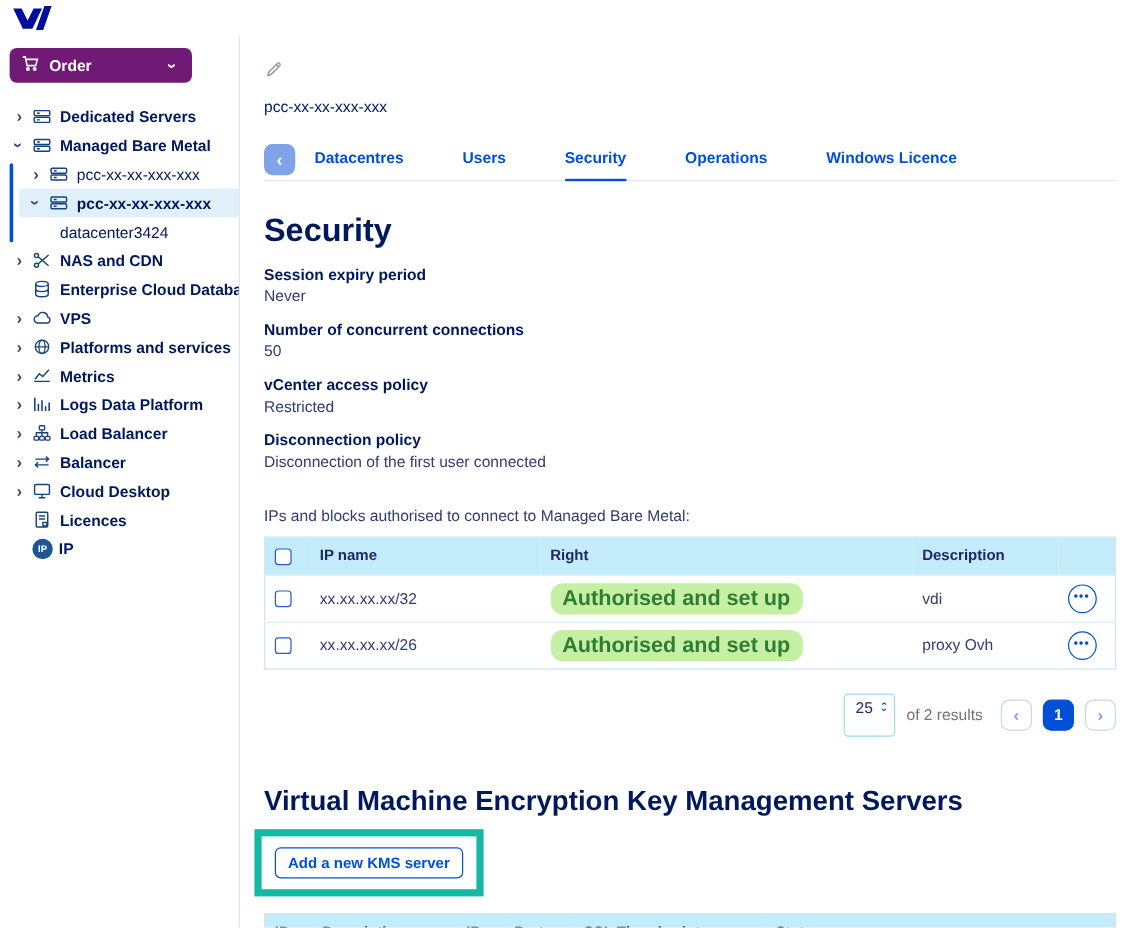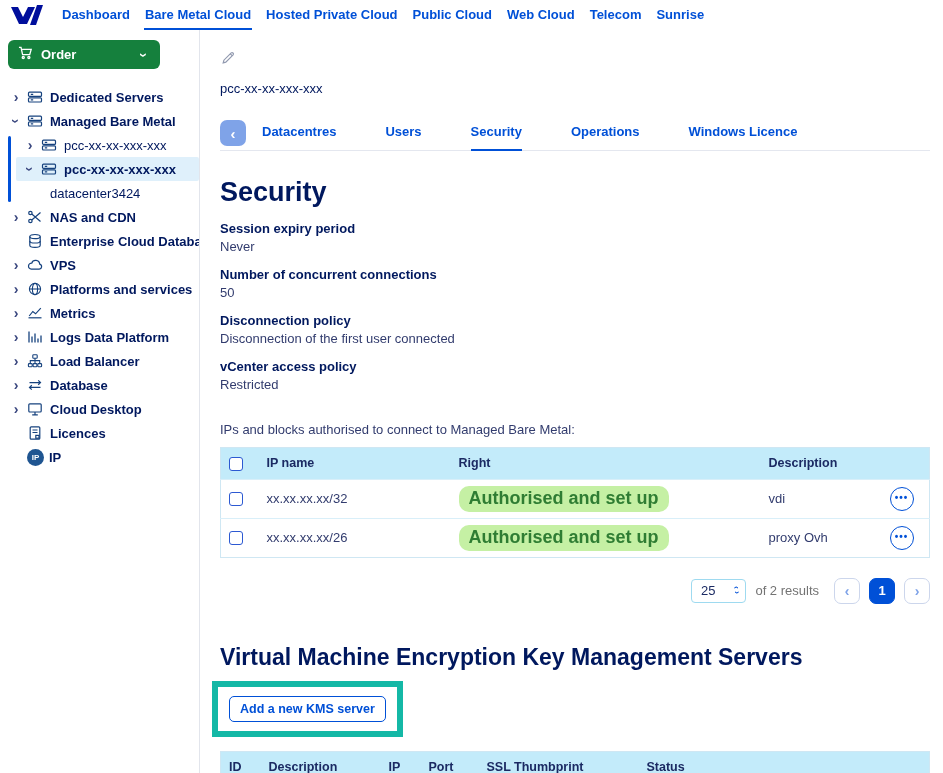--- a/index.html
+++ b/index.html
@@ -15,21 +15,21 @@
   .navlink {
     background:none; border:none; padding:0 1px; cursor:pointer;
     font-family:inherit; font-size:13px; font-weight:700; color:#0050d7;
     border-bottom:2px solid transparent;
   }
   .navlink.active { border-bottom-color:#0050d7; }
   
   .shell { display:flex; height:743px; }
   .sidebar { width:200px; flex:none; border-right:1px solid #e2e5ec; padding-top:10px; overflow:hidden; }
   .order-btn {
-    margin:0 0 16px 8px; width:152px; height:29px; background:#15803d; border:none;
+    margin:0 0 16px 8px; width:152px; height:29px; background:#701a75; border:none;
     border-radius:6px; color:#fff; display:flex; align-items:center; gap:8px;
     font-family:inherit; font-weight:700; font-size:13px; padding:0 10px; cursor:pointer;
   }
   .order-btn .spacer { flex:1; }
   .chev {
     display:inline-flex; justify-content:center; align-items:center;
     width:12px; font-size:14px; font-weight:700; color:#3a477f; line-height:1; flex:none;
   }
   .chev.down { transform:rotate(90deg); }
   .chev.white { color:#fff; }
@@ -73,21 +73,21 @@
   .datatable th { background:#c3ebfa; text-align:left; font-size:12.5px; color:#1b2a63; padding:8px; font-weight:700; }
   .datatable td { font-size:13px; color:#323c6e; padding:6px 8px; border-top:1px solid #d9eff9; }
   .cb { display:inline-block; width:14px; height:14px; border:1.5px solid #2c59d2; border-radius:3px; background:#fff; vertical-align:middle; cursor:pointer; }
   .badge { display:inline-block; background:#c5f0a4; color:#2f7d33; font-weight:700; font-size:18px; padding:2px 10px 3px; border-radius:10px; }
   .dots-btn {
     width:24px; height:24px; border-radius:50%; border:1.5px solid #0050d7; background:#fff; color:#0050d7;
     cursor:pointer; display:grid; place-items:center; padding:0;
   }
   .dots-btn span { font-size:10px; letter-spacing:1px; font-weight:700; line-height:0; margin-top:-2px; }
   .pager { display:flex; justify-content:flex-end; align-items:center; gap:9px; margin-top:20px; }
-  .page-size { display:flex; align-items:center; gap:20px; border:1px solid #9edaf0; border-radius:4px; padding:3px 7px 4px 9px; font-size:13px; color:#1b2a63; cursor:pointer; background:#fff; font-family:inherit; }
+  .page-size { display:flex; align-items:center; gap:8px; border:1px solid #9edaf0; border-radius:4px; padding:3px 7px 16px 9px; font-size:13px; color:#1b2a63; cursor:pointer; background:#fff; font-family:inherit; }
   .stepper { display:flex; flex-direction:column; color:#0050d7; font-size:9px; font-weight:700; line-height:5px; }
   .stepper .s { transform-origin:center; }
   .results { font-size:13px; color:#737373; margin-right:6px; }
   .pgbtn {
     width:26px; height:26px; border:1px solid #ccd6ec; border-radius:7px; background:#fff; color:#7fa3e8;
     font-size:14px; font-weight:700; cursor:pointer; display:grid; place-items:center; font-family:inherit; line-height:1;
   }
   .pgbtn.current { background:#0050d7; color:#fff; border-color:#0050d7; font-size:13px; }
   h2 { font-size:23px; margin:40px 0 0; font-weight:700; color:#00185e; }
   .annotation-box { display:inline-block; border:6px solid #14b8a6; margin:10px 0 0 -8px; padding:9px 11px; }
@@ -97,29 +97,20 @@
 </head>
 <body>
 
 <header class="topnav">
   <div class="logo">
     <svg width="34" height="22" viewBox="0 0 34 22">
       <polygon points="1,3 8,3 13,13 18,3 25,3 17,20 9,20" fill="#000e9c"></polygon>
       <polygon points="27,1 33,1 26,21 20,21" fill="#000e9c"></polygon>
     </svg>
   </div>
-  <nav class="navlinks">
-    <button class="navlink">Dashboard</button>
-    <button class="navlink active">Bare Metal Cloud</button>
-    <button class="navlink">Hosted Private Cloud</button>
-    <button class="navlink">Public Cloud</button>
-    <button class="navlink">Web Cloud</button>
-    <button class="navlink">Telecom</button>
-    <button class="navlink">Sunrise</button>
-  </nav>
 </header>
 
 <div class="shell">
   <aside class="sidebar">
     <button class="order-btn">
       <span class="icn" style="color:#fff">
         <svg width="15" height="14" viewBox="0 0 16 15" fill="none" stroke="currentColor" stroke-width="1.4">
           <path d="M1 1.5 h2.2 l1.7 7.8 h7.6 l1.6 -5.6 H4.4"></path>
             <circle cx="5.6" cy="12.3" r="1.1"></circle>
             <circle cx="11.6" cy="12.3" r="1.1"></circle>
@@ -258,21 +249,21 @@
         <span class="lbl">Load Balancer</span>
       </div>
       <div class="trow bold">
         <span class="chev">›</span>
         <span class="icn">
           <svg width="16" height="16" viewBox="0 0 16 16" fill="none" stroke="currentColor" stroke-width="1.2">
               <path d="M2.5 5.6 H13.5 M11.2 3.4 L13.5 5.6 L11.2 7.8"></path>
               <path d="M13.5 10.4 H2.5 M4.8 8.2 L2.5 10.4 L4.8 12.6"></path>
             </svg>
         </span>
-        <span class="lbl">Database</span>
+        <span class="lbl">Balancer</span>
       </div>
       <div class="trow bold">
         <span class="chev">›</span>
         <span class="icn">
           <svg width="16" height="16" viewBox="0 0 16 16" fill="none" stroke="currentColor" stroke-width="1.2">
               <rect x="1.8" y="2.8" width="12.4" height="8.2" rx="1"></rect>
               <path d="M8 11 v2.2 M5.2 13.8 h5.6"></path>
             </svg>
         </span>
         <span class="lbl">Cloud Desktop</span>
@@ -322,26 +313,26 @@
 
     <div class="field">
       <div class="flabel">Session expiry period</div>
       <div class="fvalue">Never</div>
     </div>
     <div class="field">
       <div class="flabel">Number of concurrent connections</div>
       <div class="fvalue">50</div>
     </div>
     <div class="field">
+      <div class="flabel">vCenter access policy</div>
+      <div class="fvalue">Restricted</div>
+    </div>
+    <div class="field">
       <div class="flabel">Disconnection policy</div>
       <div class="fvalue">Disconnection of the first user connected</div>
-    </div>
-    <div class="field">
-      <div class="flabel">vCenter access policy</div>
-      <div class="fvalue">Restricted</div>
     </div>
 
     <div class="ips-intro">IPs and blocks authorised to connect to Managed Bare Metal:</div>
 
     <table class="datatable">
       <colgroup>
           <col style="width:38px">
           <col style="width:192px">
           <col style="width:310px">
           <col>

